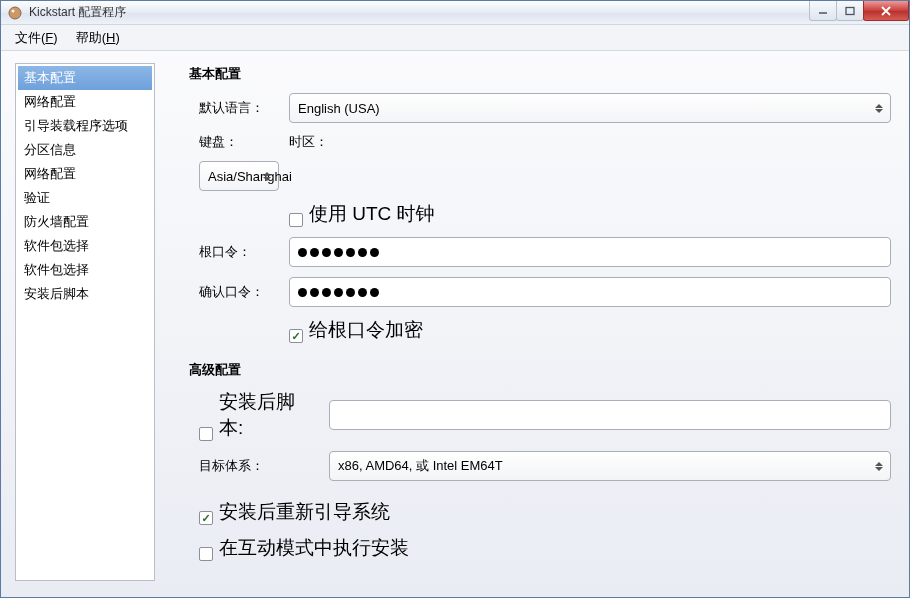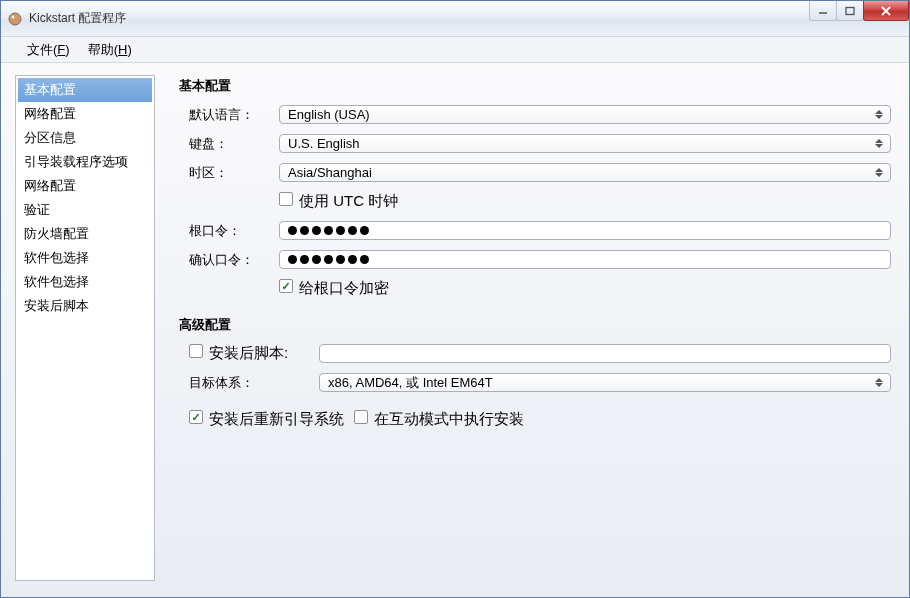--- a/index.html
+++ b/index.html
@@ -15,21 +15,21 @@
   
   .window {
     width: 910px;
     height: 598px;
     background: linear-gradient(#fcfcfd,#e9ecf3);
     border: 1px solid #5b7ba3;
     position: relative;
     display:flex; flex-direction:column;
   }
   .titlebar {
-    height: 36px;
+    height: 24px;
     background: linear-gradient(#fcfdfe,#e6ebf4 50%,#dde4ef 51%,#eef2f8);
     border-bottom: 1px solid #cfd7e3;
     display:flex; align-items:center;
     padding: 0 2px 0 6px;
     position:relative;
   }
   .titlebar .app-icon {
     width:16px; height:16px; margin-right:6px;
     display:inline-flex; align-items:center; justify-content:center;
   }
@@ -53,31 +53,31 @@
     border-color:#9b2e28;
   }
   .win-btn.close svg path { stroke:#fff; }
   .win-btn svg rect, .win-btn svg path { stroke:#4a5568; fill:none; }
 
   .menubar {
     height: 26px;
     background: #f3f4f7;
     border-bottom:1px solid #d5d9e0;
     display:flex; align-items:center;
-    padding: 0 26px;
+    padding: 0 14px;
     font-size:13px;
   }
   .menubar .menu-item { margin-right:18px; cursor:default; }
   .menubar .menu-item u { text-decoration: underline; }
 
   .body-area {
     flex:1;
     padding: 12px 14px 16px 14px;
     display:flex;
-    gap: 20px;
+    gap: 30px;
   }
 
   
   .sidebar {
     width: 140px;
     background:#fff;
     border:1px solid #b9bfc8;
     padding:2px;
     overflow:auto;
   }
@@ -110,21 +110,21 @@
     row-gap: 10px;
     align-items:center;
     margin-bottom: 18px;
   }
   .form-grid.adv {
     grid-template-columns: 120px 1fr;
   }
   .form-label { text-align:left; font-size:13px; white-space:nowrap;}
   .select, .text-input, .pwd-input {
     width:100%;
-    height:19px;
+    height:30px;
     border:1px solid #a9aeb7;
     border-radius:4px;
     background: linear-gradient(#fff,#f3f4f6);
     padding: 0 26px 0 8px;
     font-size:13px;
     display:flex; align-items:center;
     position:relative;
   }
   .text-input, .pwd-input{
     background:#fff;
@@ -132,36 +132,36 @@
   }
   .select .spinner {
     position:absolute; right:3px; top:2px; bottom:2px; width:16px;
     display:flex; flex-direction:column; align-items:center; justify-content:center;
     gap:1px;
   }
   .select .spinner .tri { width:0;height:0;border-left:4px solid transparent;border-right:4px solid transparent; }
   .select .spinner .tri.up{border-bottom:4px solid #555;}
   .select .spinner .tri.down{border-top:4px solid #555;}
 
-  .check-row { display:flex; align-items:flex-start; gap:6px; font-size:15px; }
+  .check-row { display:flex; align-items:flex-end; gap:6px; font-size:19px; }
   .check-box {
     width:14px; height:14px; border:1px solid #8a8f98; border-radius:2px;
     background:#fff; display:inline-flex; align-items:center; justify-content:center;
     flex:none;
   }
   .check-box.checked::after{
     content:"✓"; font-size:11px; line-height:12px; color:#2c6e2c; font-weight:bold;
   }
 
   .dots { display:flex; gap:3px; align-items:center; }
   .dots .dot{ width:9px;height:9px;background:#000;border-radius:50%; }
 
   .indent-col { grid-column: 2 / span 1; }
 
-  .adv-checks { display:flex; gap:10px; margin-top:4px; }
+  .adv-checks { display:flex; flex-direction:column; gap:10px; margin-top:4px; }
   .outer-indent { margin-left: 10px; }
 
 </style>
 </head>
 <body>
 
 <div class="window">
 
   <div class="titlebar">
     <span class="app-icon">
@@ -197,22 +197,22 @@
     <span class="menu-item">
       <span>帮助(</span><u>H</u><span>)</span>
     </span>
   </div>
 
   <div class="body-area">
 
     <div class="sidebar" id="sidebar">
         <div class="sidebar-item selected">基本配置</div>
         <div class="sidebar-item">网络配置</div>
+        <div class="sidebar-item">引导装载程序选项</div>
         <div class="sidebar-item">分区信息</div>
-        <div class="sidebar-item">引导装载程序选项</div>
         <div class="sidebar-item">网络配置</div>
         <div class="sidebar-item">验证</div>
         <div class="sidebar-item">防火墙配置</div>
         <div class="sidebar-item">软件包选择</div>
         <div class="sidebar-item">软件包选择</div>
         <div class="sidebar-item">安装后脚本</div>
       </div>
 
     <div class="main">
 
@@ -223,27 +223,20 @@
         <div class="form-label">默认语言：</div>
         <div class="select">
           <span>English (USA)</span>
           <span class="spinner">
               <span class="tri up"></span>
               <span class="tri down"></span>
             </span>
         </div>
 
         <div class="form-label">键盘：</div>
-        <div class="select">
-          <span>U.S. English</span>
-          <span class="spinner">
-              <span class="tri up"></span>
-              <span class="tri down"></span>
-            </span>
-        </div>
 
         <div class="form-label">时区：</div>
         <div class="select">
           <span>Asia/Shanghai</span>
           <span class="spinner">
               <span class="tri up"></span>
               <span class="tri down"></span>
             </span>
         </div>
 

